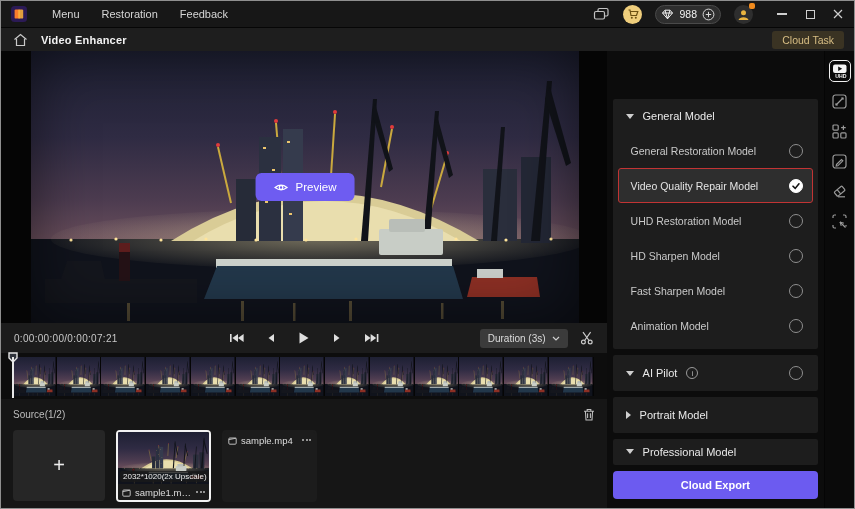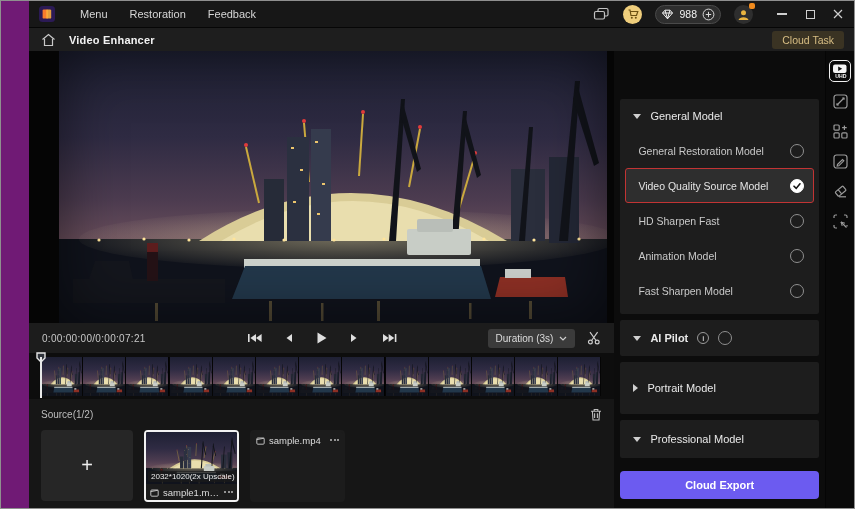--- a/index.html
+++ b/index.html
@@ -1,18 +1,18 @@
 <!DOCTYPE html>
 <html><head>
 <meta charset="utf-8">
 <style>
   html,body{margin:0;padding:0;background:#2a2a2a;}
   *{box-sizing:border-box;}
   body{font-family:"Liberation Sans", sans-serif;-webkit-font-smoothing:antialiased;}
-  #app{width:855px;height:509px;background:#701a75;border:1px solid #8f8f8f;position:relative;overflow:hidden;display:flex;flex-direction:column;padding-left:28px;}
+  #app{width:855px;height:509px;background:#0f172a;border:1px solid #8f8f8f;position:relative;overflow:hidden;display:flex;flex-direction:column;}
 
   
   .titlebar{height:26px;background:#171717;display:flex;align-items:center;padding:0 10px;flex:0 0 auto;}
   .logo{width:16px;height:16px;margin-right:14px;flex:0 0 auto;}
   .menu-item{font-size:11px;color:#d6d6d6;padding:0 11px;cursor:default;}
   .tb-right{margin-left:auto;display:flex;align-items:center;gap:13px;}
   .tb-icon{display:flex;align-items:center;justify-content:center;color:#c2c2c2;}
   .gold-circle{width:19px;height:19px;border-radius:50%;background:#efce7c;display:flex;align-items:center;justify-content:center;}
   .credits-pill{height:19px;background:#2e2e2e;border:1px solid #4a4a4a;border-radius:10px;display:flex;align-items:center;gap:5px;padding:0 5px;color:#eee;}
   .credits-count{font-size:10.5px;color:#f0f0f0;}
@@ -78,21 +78,21 @@
   .card-head{height:34px;display:flex;align-items:center;gap:9px;padding:0 13px;font-size:11px;color:#e9e9e9;}
   .tri-down{width:0;height:0;border-left:4px solid transparent;border-right:4px solid transparent;border-top:5px solid #cfcfcf;}
   .tri-right{width:0;height:0;border-top:4px solid transparent;border-bottom:4px solid transparent;border-left:5px solid #cfcfcf;}
   .card.general{padding-bottom:6px;margin-top:40px;}
   .opt{height:35px;display:flex;align-items:center;justify-content:space-between;margin:0 5px;padding:0 9px 0 12px;font-size:10.5px;color:#c9c9c9;border:1px solid transparent;border-radius:3px;}
   .opt.checked{background:#2e2e2e;border-color:#c23434;color:#e4e4e4;}
   .radio{width:14px;height:14px;border:1.5px solid #8f8f8f;border-radius:50%;display:flex;align-items:center;justify-content:center;flex:0 0 auto;}
   .radio svg{display:none;}
   .opt.checked .radio, .head-row.checked .radio{background:#fff;border-color:#fff;}
   .opt.checked .radio svg{display:block;}
-  .head-row{justify-content:flex-start;padding-right:15px;font-weight:bold;}
+  .head-row{justify-content:space-between;padding-right:15px;}
   .head-left{display:flex;align-items:center;gap:9px;}
   .info-icon{width:12px;height:12px;border:1px solid #9a9a9a;border-radius:50%;color:#b5b5b5;font-size:8px;display:flex;align-items:center;justify-content:center;font-style:normal;}
   .card.portrait{height:52px;display:flex;align-items:center;}
   .card.portrait .card-head{height:auto;width:100%;text-align:right;}
   .card.professional{height:38px;display:flex;align-items:center;}
   .card.professional .card-head{height:auto;width:100%;}
   .card.aipilot .card-head{height:36px;}
   .export-row{margin-top:auto;display:flex;gap:4px;}
   .btn-purple{flex:1;height:28px;background:#6c5bf0;border-radius:4px;color:#fff;font-size:11px;font-weight:bold;display:flex;align-items:center;justify-content:center;}
 
@@ -293,20 +293,27 @@
 
   <div class="content">
 
     <div class="left">
       <div class="video-zone">
         <div class="video">
           <svg class="scene">
               <use href="#harbor"></use>
             </svg>
           <div class="vignette"></div>
+          <div class="preview-btn">
+            <svg width="15" height="11" fill="none" stroke="#fff" stroke-width="1.2">
+                <path d="M1.5 5.5 Q 7.5 0.8 13.5 5.5 Q 7.5 10.2 1.5 5.5 Z"></path>
+                <circle cx="7.5" cy="5.5" r="1.8"></circle>
+              </svg>
+            <span>Preview</span>
+          </div>
         </div>
       </div>
 
       <div class="controls">
         <span class="timecode">0:00:00:00/0:00:07:21</span>
         <span class="transport">
           <span class="t-btn">
               <svg width="15" height="10" fill="currentColor">
                 <rect x="1" y="1" width="1.6" height="8"></rect>
                 <polygon points="9,1 3.4,5 9,9"></polygon>
@@ -486,37 +493,41 @@
       <div class="card general">
         <div class="card-head">
           <i class="tri-down"></i>
           <span>General Model</span>
         </div>
         <div class="opt">
           <span>General Restoration Model</span>
           <span class="radio"></span>
         </div>
         <div class="opt checked">
-          <span>Video Quality Source Model</span>
+          <span>Video Quality Repair Model</span>
           <span class="radio">
               <svg width="10" height="10">
                 <use href="#check"></use>
               </svg>
             </span>
         </div>
         <div class="opt">
-          <span>HD Sharpen Fast</span>
+          <span>UHD Restoration Model</span>
+          <span class="radio"></span>
+        </div>
+        <div class="opt">
+          <span>HD Sharpen Model</span>
+          <span class="radio"></span>
+        </div>
+        <div class="opt">
+          <span>Fast Sharpen Model</span>
           <span class="radio"></span>
         </div>
         <div class="opt">
           <span>Animation Model</span>
-          <span class="radio"></span>
-        </div>
-        <div class="opt">
-          <span>Fast Sharpen Model</span>
           <span class="radio"></span>
         </div>
       </div>
 
       <div class="card aipilot">
         <div class="card-head head-row">
           <span class="head-left">
             <i class="tri-down"></i>
             <span>AI Pilot</span>
             <span class="info-icon">i</span>

